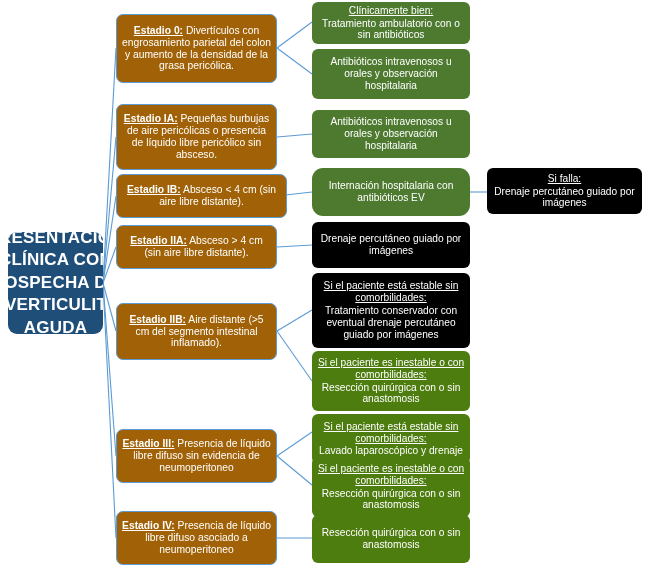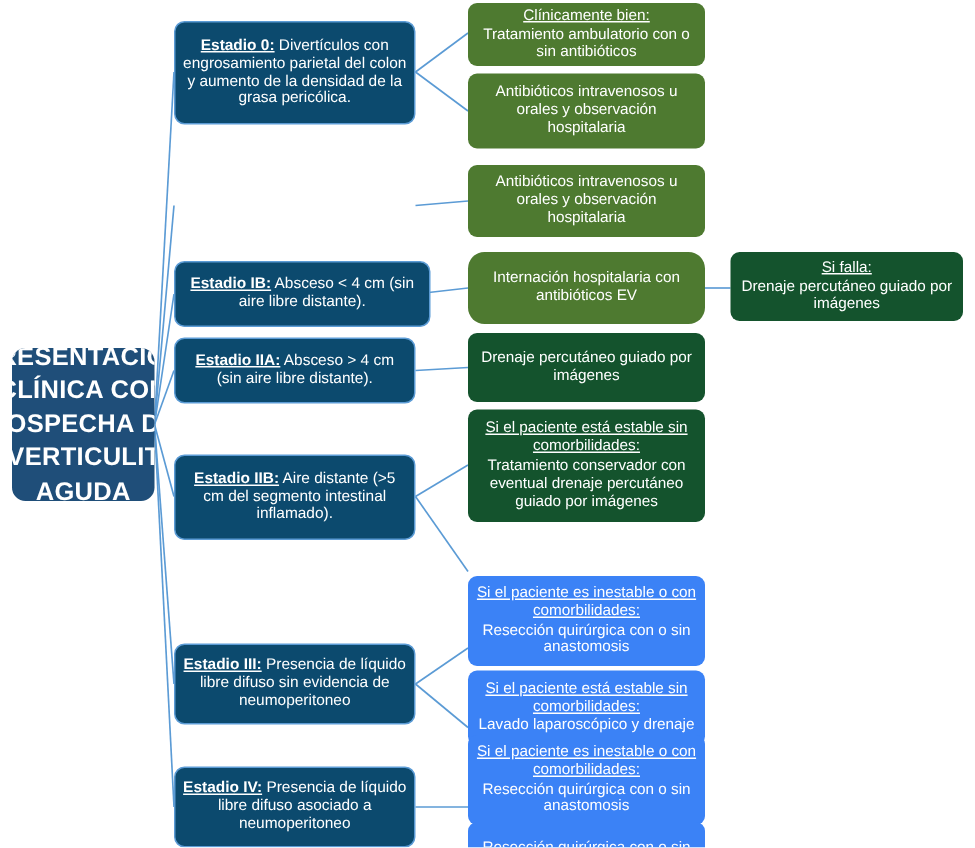--- a/index.html
+++ b/index.html
@@ -50,21 +50,21 @@
   .root {
     background: #1F4E79;
     border-radius: 9px;
     font-weight: bold;
     font-size: 17px;
     letter-spacing: 0.2px;
     line-height: 1.32;
   }
   
   .stage {
-    background: #0c4a6e;
+    background: #a16207;
     border-radius: 7px;
     border: 1px solid #5B9BD5;
     font-size: 10.3px;
   }
   .stage .ttl {
     display: inline;
     font-weight: bold;
     text-decoration: underline;
   }
   .stage .body {
@@ -72,22 +72,22 @@
   }
   .stage .inline-wrap {
     display: block;
   }
   
   .out {
     border-radius: 6px;
     font-size: 10.2px;
   }
   .out.green  { background: #4E7A30; }
-  .out.gold   { background: #14532d; }
-  .out.orange { background: #3b82f6; margin-top: 33px; }
+  .out.gold   { background: #000000; }
+  .out.orange { background: #4d7c0f; }
   .out .ttl {
     font-weight: normal;
     text-decoration: underline;
     margin-bottom: 1px;
   }
 </style>
 </head>
 <body>
 
 <div id="canvas">
@@ -125,20 +125,23 @@
   </svg>
 
   <div class="node root" style="left:8px; top:232px; width:95px; height:102px;">
     <span class="body">PRESENTACIÓN CLÍNICA CON SOSPECHA DE DIVERTICULITIS AGUDA</span>
   </div>
 
   <div class="node stage" style="left:116px; top:14px; width:161px; height:69px;">
     <span class="inline-wrap"><span class="ttl">Estadio 0:</span><span class="body"> Divertículos con engrosamiento parietal del colon y aumento de la densidad de la grasa pericólica.</span></span>
   </div>
 
+  <div class="node stage" style="left:116px; top:104px; width:161px; height:66px;">
+    <span class="inline-wrap"><span class="ttl">Estadio IA:</span><span class="body"> Pequeñas burbujas de aire pericólicas o presencia de líquido libre pericólico sin absceso.</span></span>
+  </div>
 
   <div class="node stage" style="left:116px; top:174px; width:171px; height:44px;">
     <span class="inline-wrap"><span class="ttl">Estadio IB:</span><span class="body"> Absceso &lt; 4 cm (sin aire libre distante).</span></span>
   </div>
 
   <div class="node stage" style="left:116px; top:225px; width:161px; height:44px;">
     <span class="inline-wrap"><span class="ttl">Estadio IIA:</span><span class="body"> Absceso &gt; 4 cm (sin aire libre distante).</span></span>
   </div>
 
   <div class="node stage" style="left:116px; top:303px; width:161px; height:57px;">

